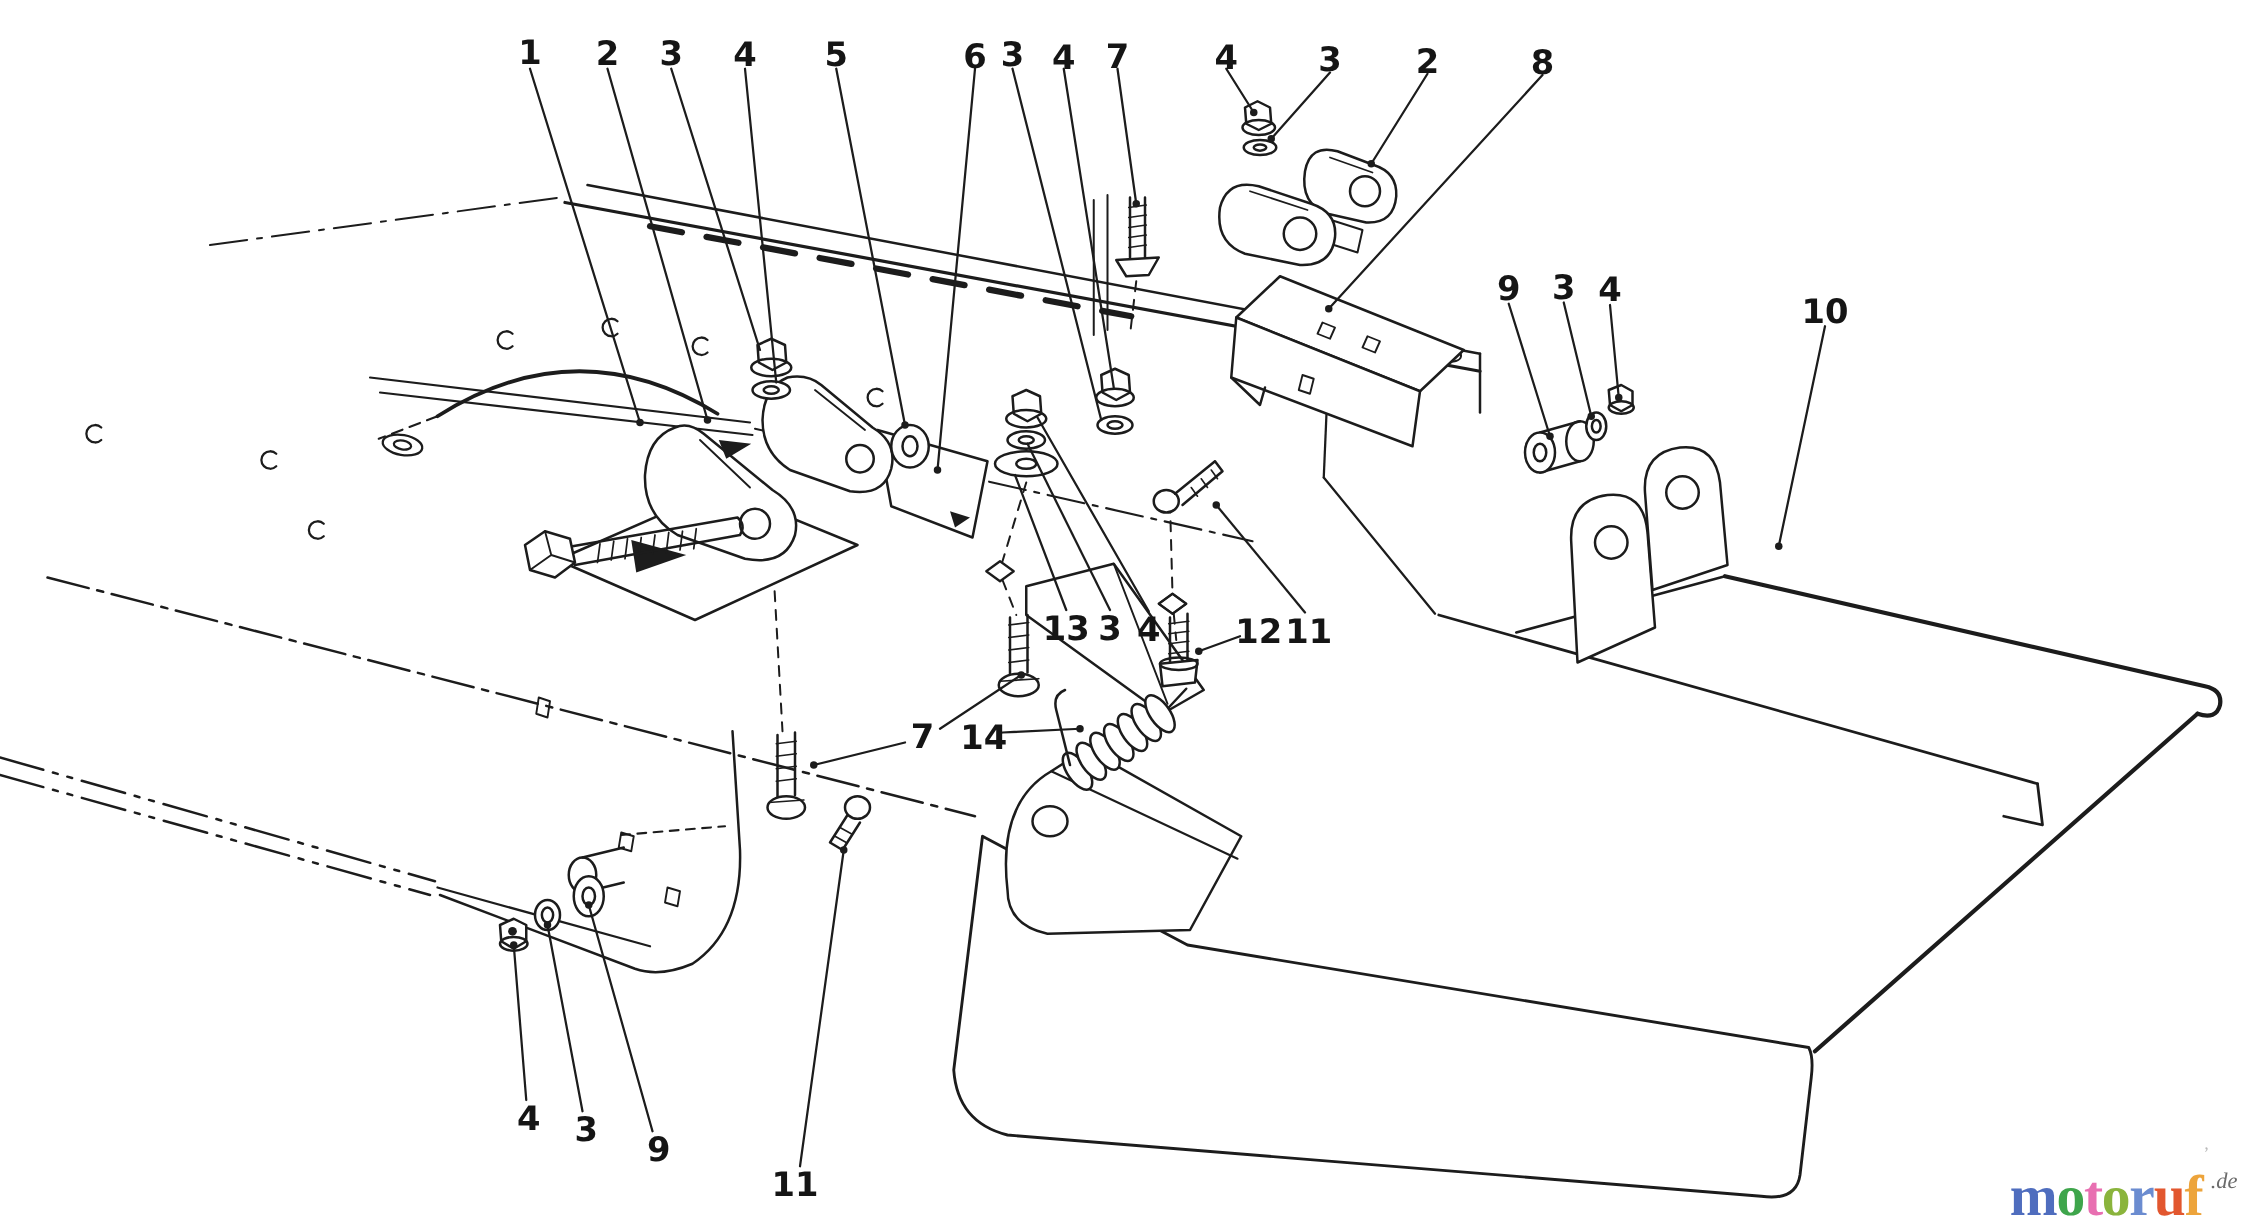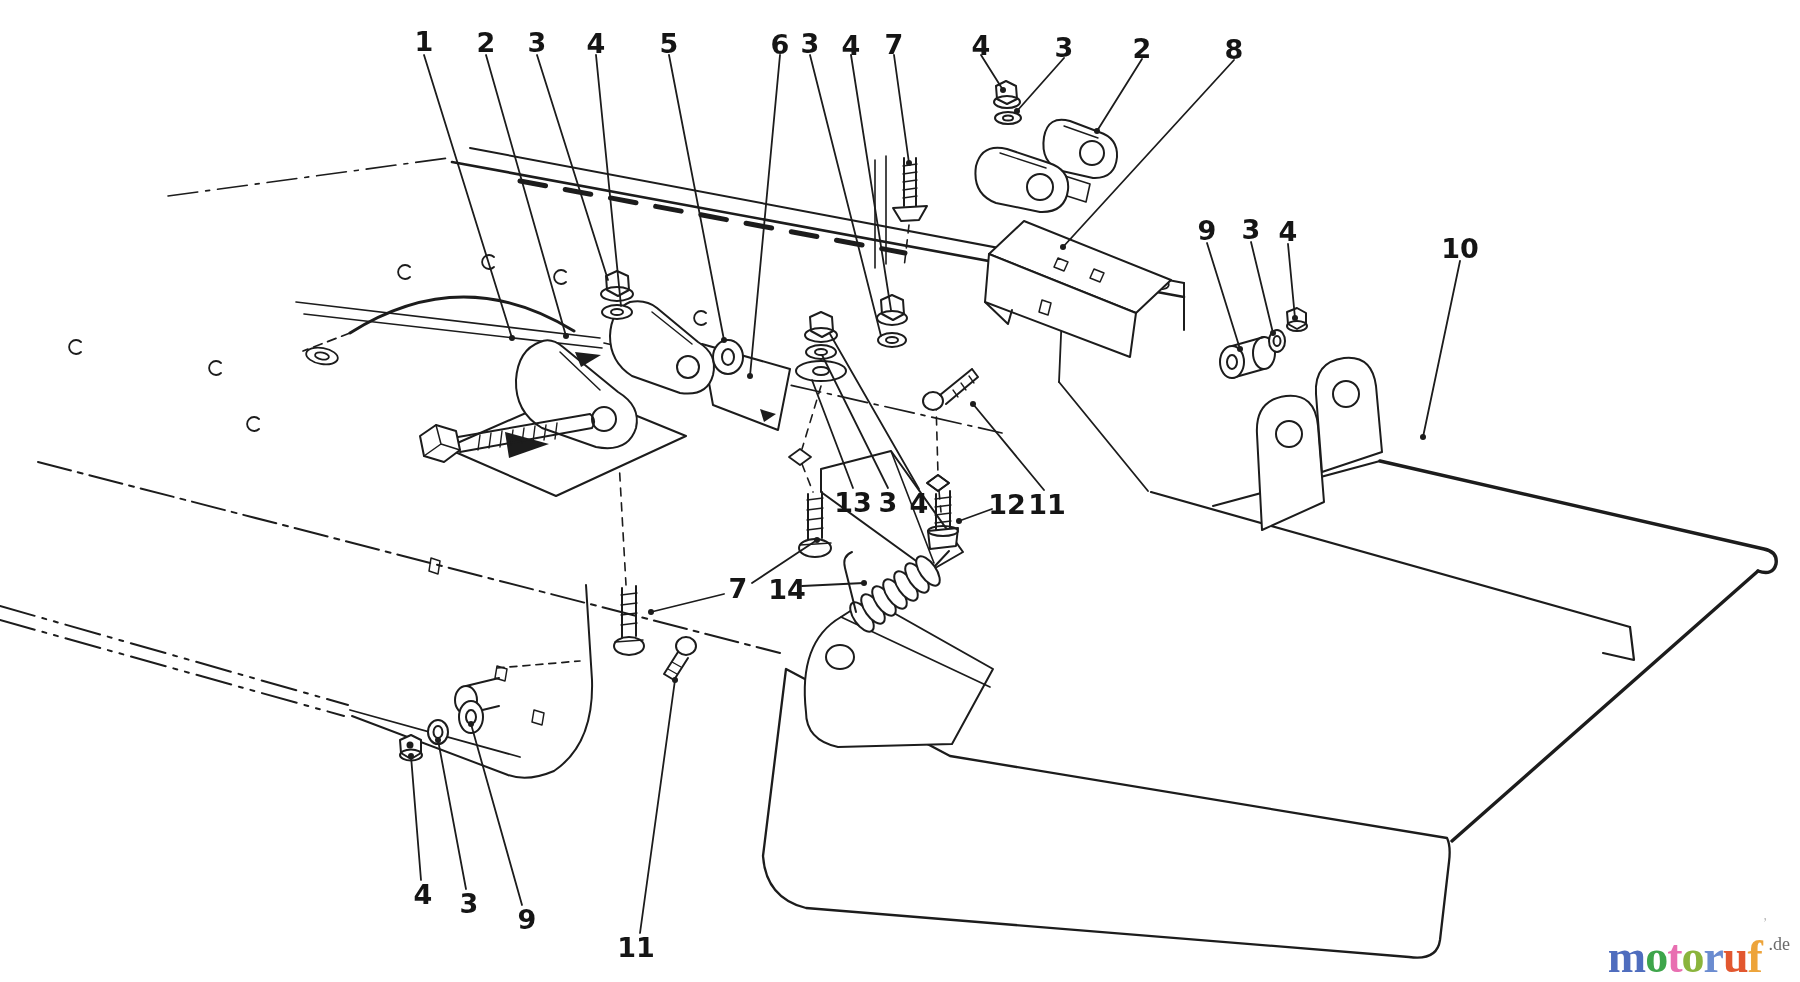--- a/index.html
+++ b/index.html
@@ -310,16 +310,16 @@
         <text x="527" y="929" text-anchor="middle" class="callout-text" stroke="none">9</text>
         <line x1="640" y1="933" x2="675" y2="680" stroke="#1c1c1c" stroke-width="1.8"></line>
         <circle cx="675" cy="680" r="3" fill="#1c1c1c" stroke="none"></circle>
         <text x="636" y="957" text-anchor="middle" class="callout-text" stroke="none">11</text>
       </g>
 </svg>
 
 <div id="watermark">
   <span id="wm-letters"><span class="wl" style="color: rgb(79, 109, 190);">m</span><span class="wl" style="color: rgb(62, 165, 75);">o</span><span class="wl" style="color: rgb(232, 111, 177);">t</span><span class="wl" style="color: rgb(138, 180, 60);">o</span><span class="wl" style="color: rgb(107, 140, 208);">r</span><span class="wl" style="color: rgb(226, 87, 47);">u</span><span class="wl" style="color: rgb(237, 164, 59);">f</span></span>
       <span class="wmark">’</span>
-      <span class="wsuffix" style="color: rgb(107, 107, 107);">.de</span>
+      <span class="wsuffix" style="color: rgb(107, 107, 107); font-style: italic;">.de</span>
 </div>
 
 </div>
 
 </body></html>

